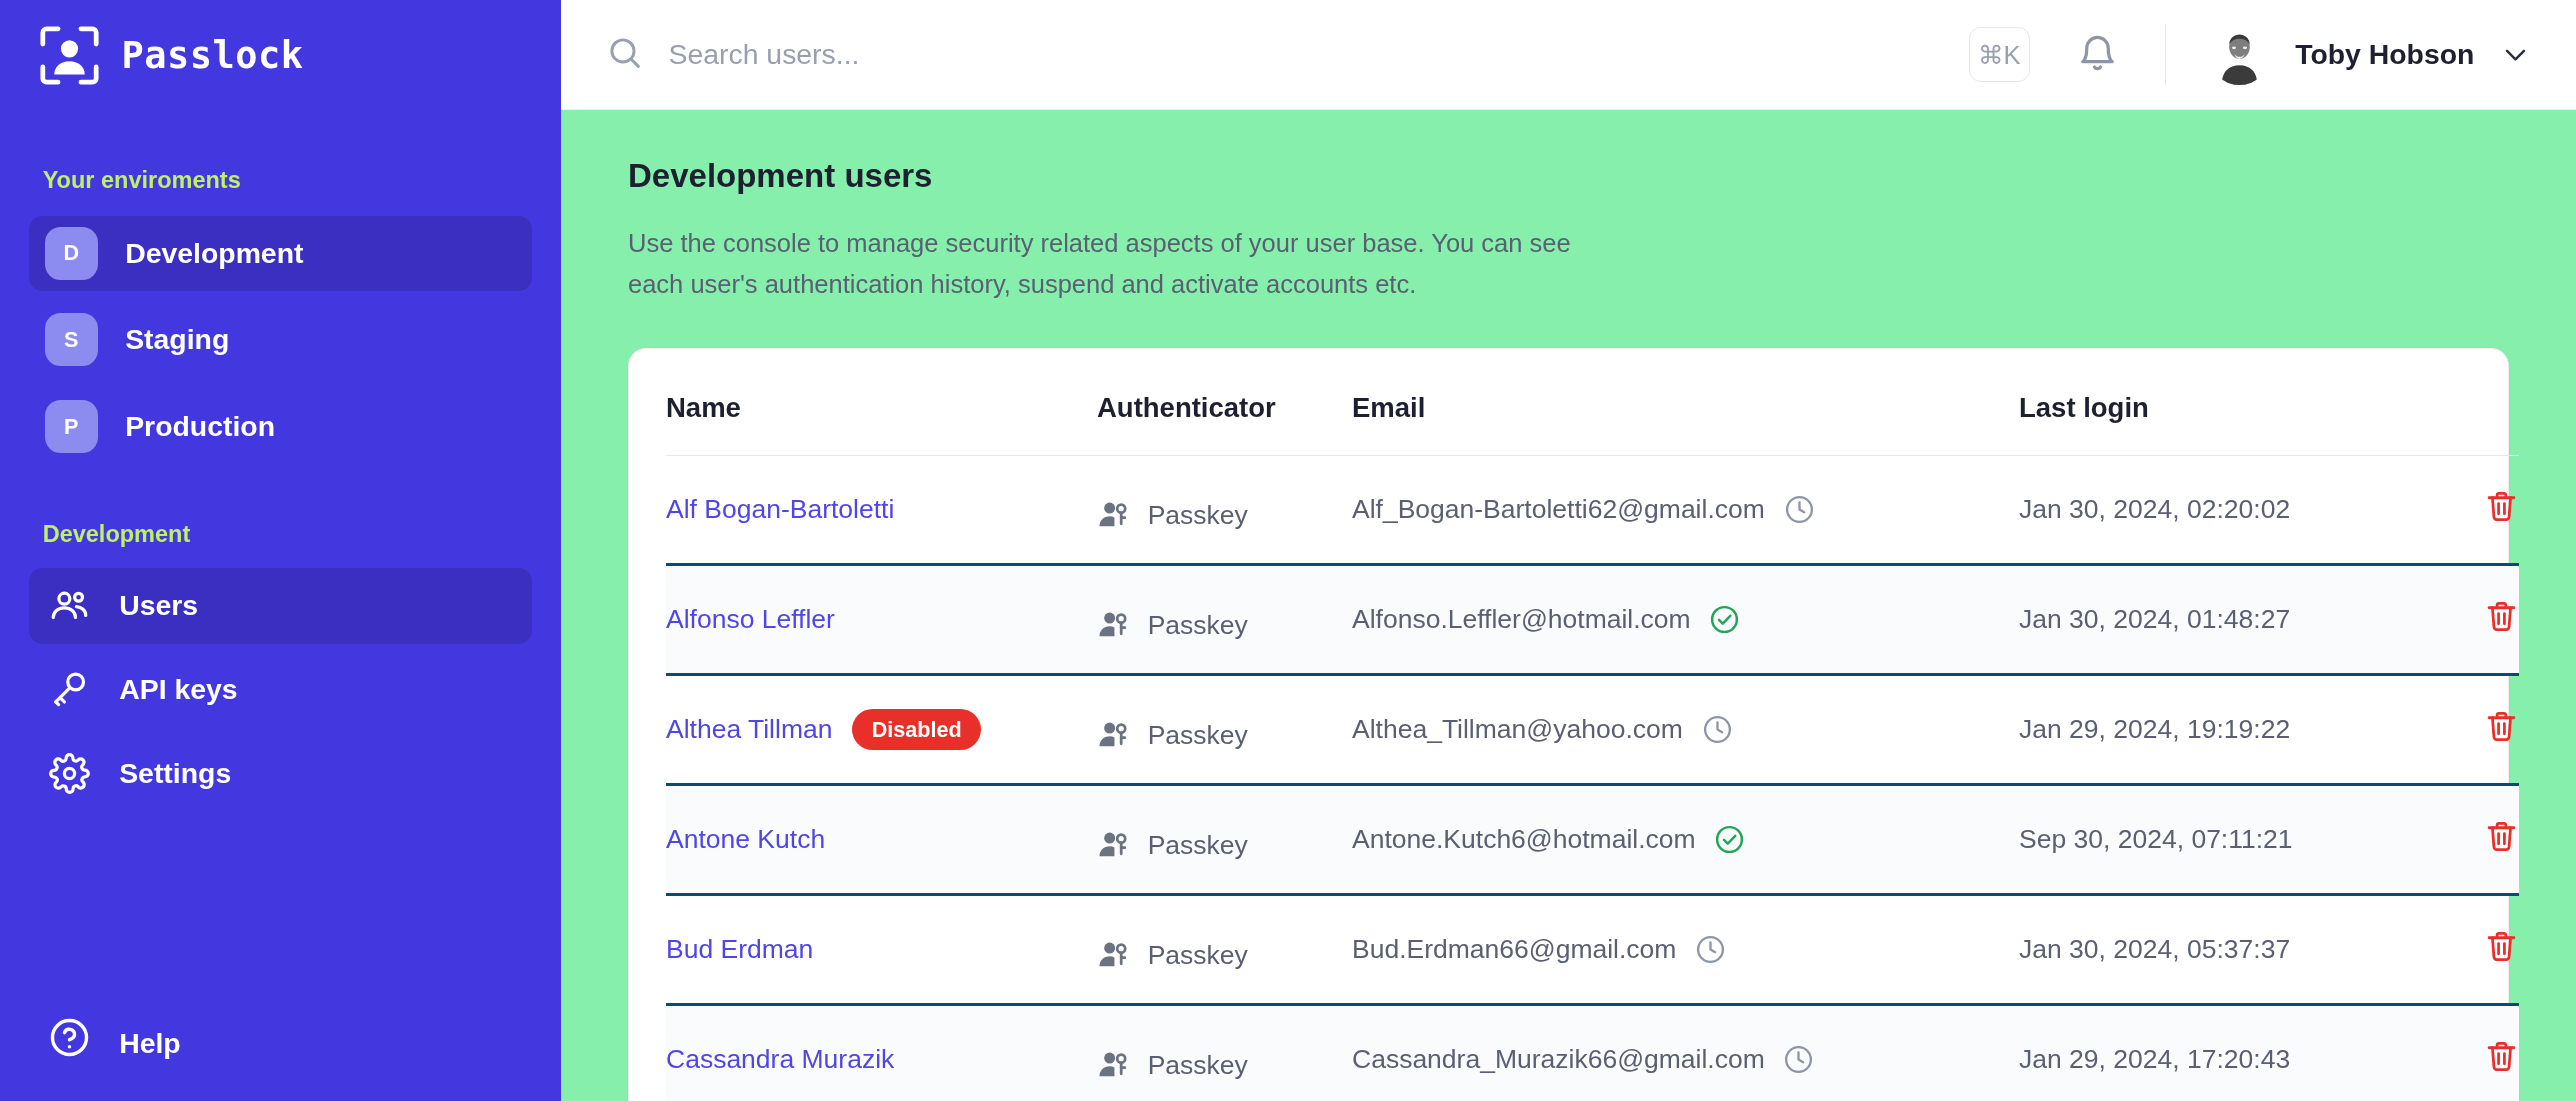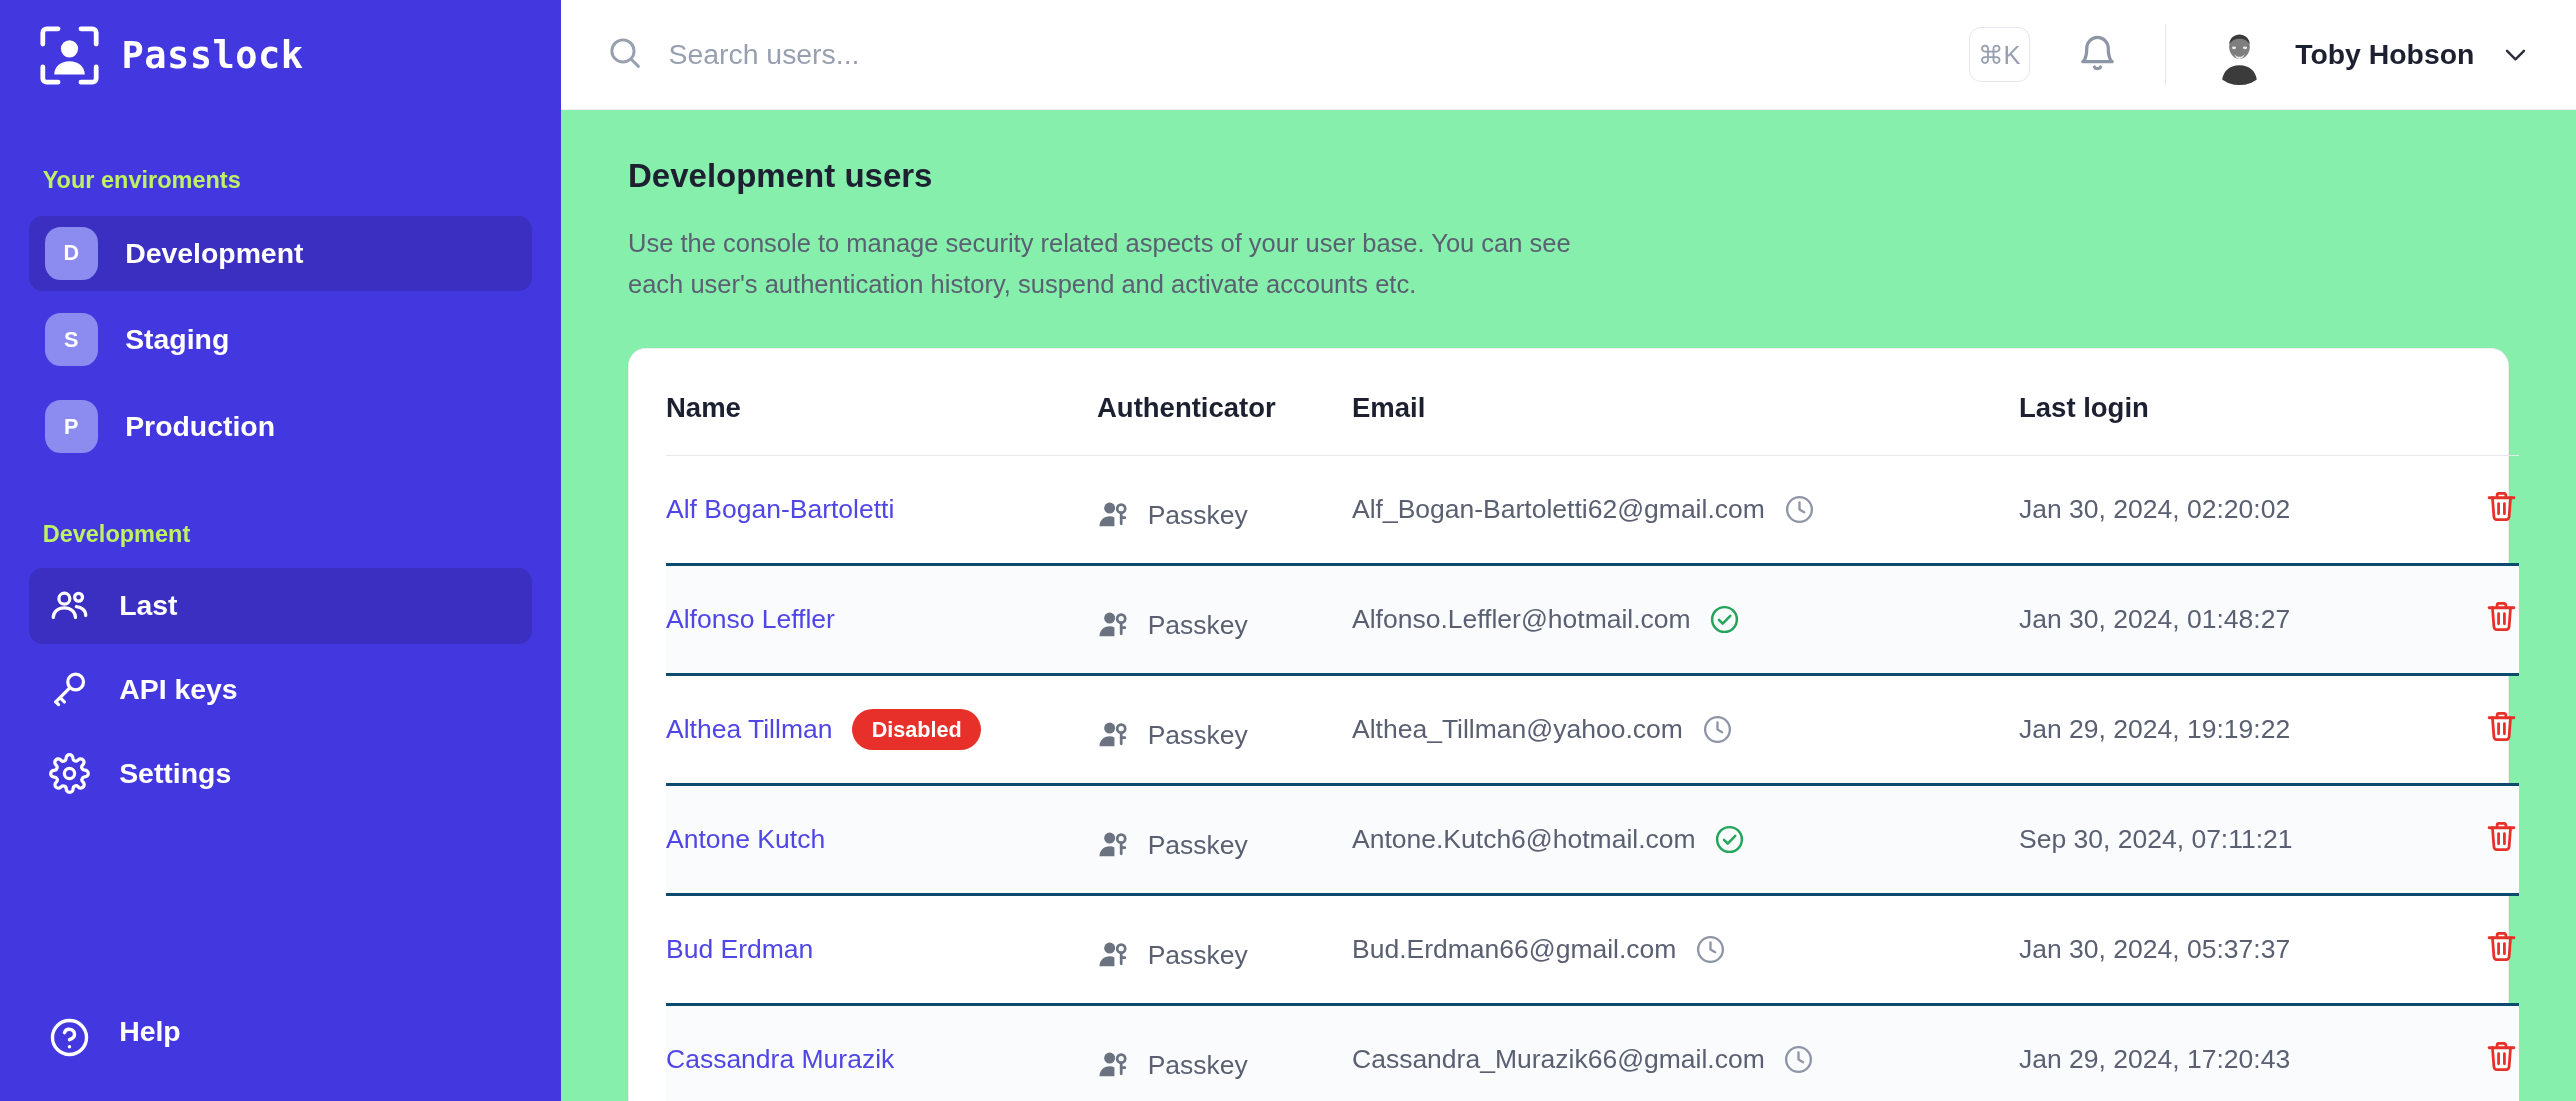--- a/index.html
+++ b/index.html
@@ -57,21 +57,21 @@
     height: 76px; border-radius: 13.7px;
     padding-left: 17.7px; margin-bottom: 7.8px;
     cursor: pointer;
   }
   .nav-item.active { background: #3a2fc0; }
   .nav-icon { width: 45px; height: 45px; flex: 0 0 45px; display: flex; align-items: center; justify-content: center; }
   .nav-label { color: #ffffff; font-size: 28.4px; font-weight: 700; }
 
   .help-item {
     position: absolute; left: 29px; bottom: 41px;
-    display: flex; align-items: flex-start; gap: 27.5px;
+    display: flex; align-items: flex-end; gap: 27.5px;
     padding-left: 17.7px; cursor: pointer;
   }
 
   
   .main {
     flex: 1 1 auto; height: 1101px;
     background: #86efac;
     display: flex; flex-direction: column;
     min-width: 0;
   }
@@ -198,21 +198,21 @@
 
     <div class="nav-item active">
       <span class="nav-icon">
         <svg viewBox="0 0 24 24" width="41" height="41" fill="none" stroke="#fff" stroke-width="1.9" stroke-linecap="round" stroke-linejoin="round">
           <circle cx="9" cy="8" r="3.2"></circle>
           <path d="M2.5 19c0-3.4 2.9-5.6 6.5-5.6s6.5 2.2 6.5 5.6"></path>
           <circle cx="17.3" cy="7.2" r="2.3"></circle>
           <path d="M16 12.6c3 .2 5.5 2.2 5.5 5.2"></path>
         </svg>
       </span>
-      <span class="nav-label">Last</span>
+      <span class="nav-label">Users</span>
     </div>
 
     <div class="nav-item">
       <span class="nav-icon">
         <svg viewBox="0 0 24 24" width="41" height="41" fill="none" stroke="#fff" stroke-width="1.9" stroke-linecap="round" stroke-linejoin="round">
           <circle cx="15.6" cy="7.6" r="4.6"></circle>
           <path d="M12.3 10.9 4 19.2"></path>
           <path d="M6.6 16.9 9 19.3"></path>
           <path d="M4 19.2 5.6 20.8"></path>
         </svg>

